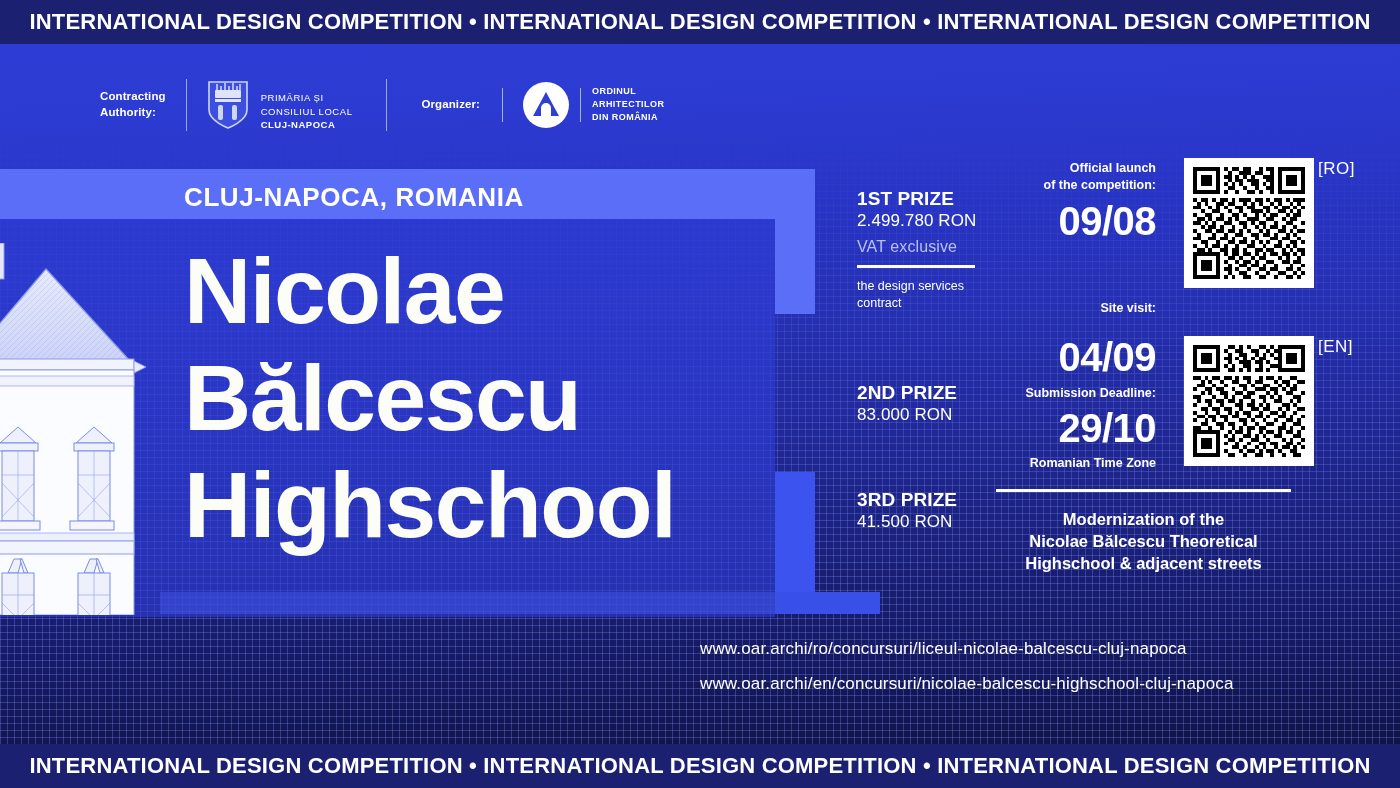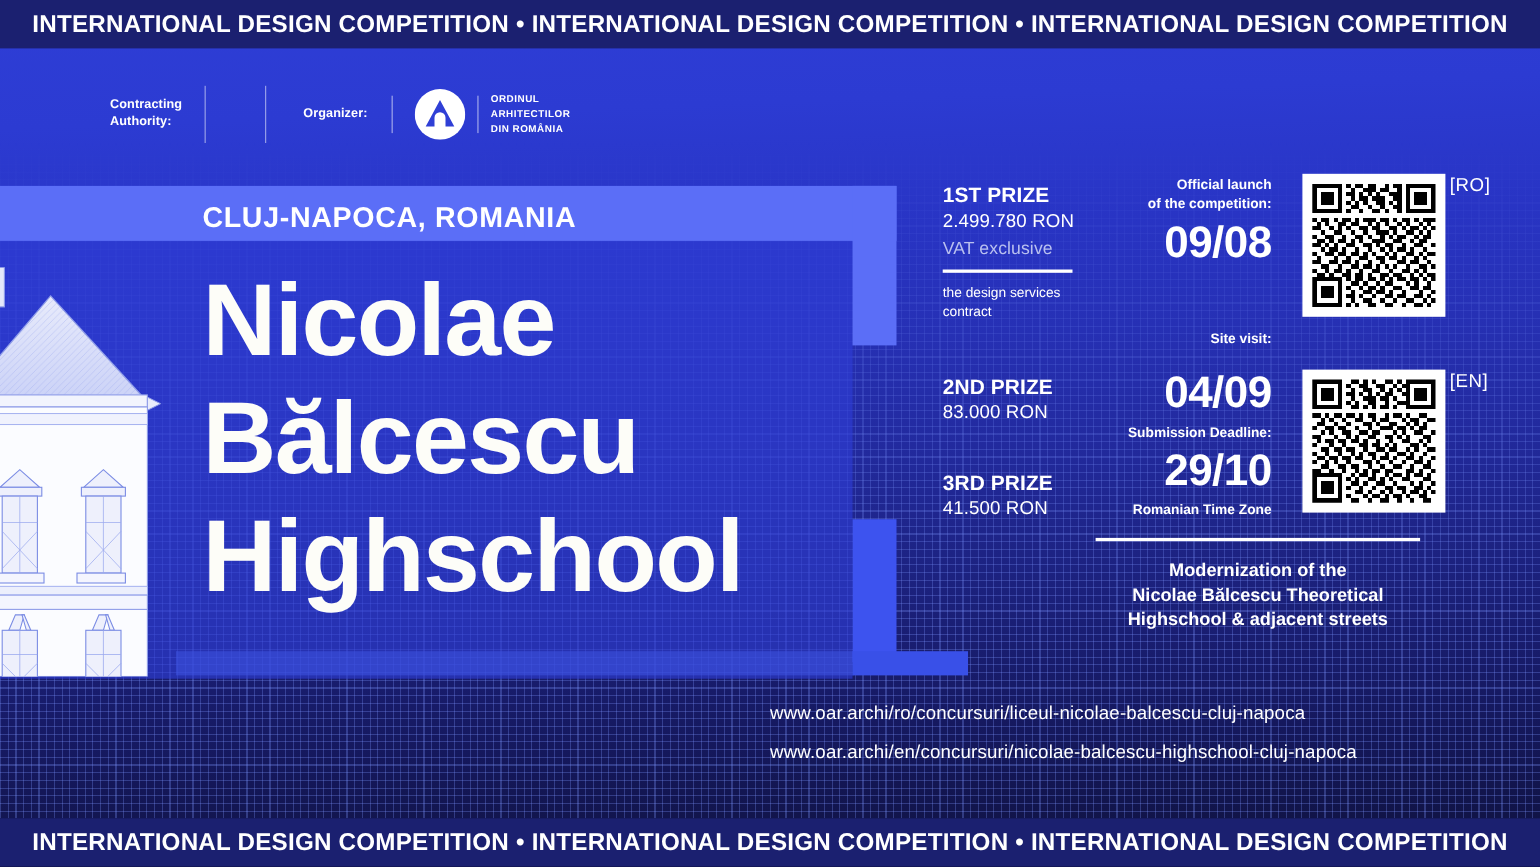--- a/index.html
+++ b/index.html
@@ -116,21 +116,21 @@
   .headline {
     position:absolute; left:184px; top:238px; width:600px; z-index:10;
     color:#fdfdf8; font-weight:bold; font-size:93px;
     line-height:1.15; letter-spacing:-1.5px;
   }
   .headline span { display:block; }
 
   
   .prizes { position:absolute; left:857px; top:168px; width:135px; z-index:20; }
   .prize { margin-bottom:4px; }
-  .prize-title { color:#fff; font-weight:bold; font-size:19px; letter-spacing:.1px; }
+  .prize-title { color:#fff; font-weight:bold; font-size:19px; letter-spacing:.1px;margin-top:20px; }
   .prize-amount { color:#fff; font-size:17px; margin-top:1px; letter-spacing:.1px; }
   .prize-note { color:#b9c0ef; font-size:16px; margin-top:7px; letter-spacing:.1px; }
   .prize-rule { height:3px; background:#fff; width:118px; margin:9px 0 10px; }
   .prize-sub { color:#fff; font-size:12.5px; line-height:1.35; white-space:pre-line; }
   .gap-1 { height:46px; }
   .gap-2 { height:40px; }
 
   
   .dates {
     position:absolute; left:996px; top:160px; width:160px; z-index:20;
@@ -240,20 +240,41 @@
     <span class="band-text">INTERNATIONAL DESIGN COMPETITION  •  INTERNATIONAL DESIGN COMPETITION  •  INTERNATIONAL DESIGN COMPETITION</span>
   </div>
 
   <div class="credits">
 
     <div class="credit-label">Contracting
 Authority:</div>
 
     <div class="vrule"></div>
 
+    <div class="logo-block">
+      <svg class="crest" viewBox="0 0 42 52">
+        <path d="M2 3 H40 V31 C40 42 21 49 21 49 C21 49 2 42 2 31 Z" fill="#3d4fe0" stroke="#cdd5fa" stroke-width="1.6"></path>
+        <g fill="#dfe4fb">
+          <rect x="8" y="11" width="26" height="8" rx="1"></rect>
+          <rect x="8" y="20" width="26" height="3"></rect>
+        </g>
+        <g stroke="#dfe4fb" stroke-width="1.4">
+          <path d="M10 11 V5 M14 11 V7 M18 11 V4 M22 11 V7 M26 11 V4 M30 11 V7 M33 11 V5"></path>
+        </g>
+        <g fill="#cdd5fa">
+          <rect x="11" y="26" width="5" height="15" rx="2"></rect>
+          <rect x="25" y="26" width="5" height="15" rx="2"></rect>
+        </g>
+      </svg>
+      <div class="logo-words">
+        <span>PRIMĂRIA ȘI
+CONSILIUL LOCAL</span>
+        <span class="strong">CLUJ-NAPOCA</span>
+      </div>
+    </div>
 
     <div class="vrule" style="margin-left:34px;margin-right:34px;"></div>
 
     <div class="credit-label">Organizer:</div>
 
     <div class="vrule-sm" style="margin-left:22px;margin-right:20px;"></div>
 
     <div class="logo-block">
       <svg class="oar-circle" viewBox="0 0 46 46">
         <circle cx="23" cy="23" r="23" fill="#fff"></circle>

